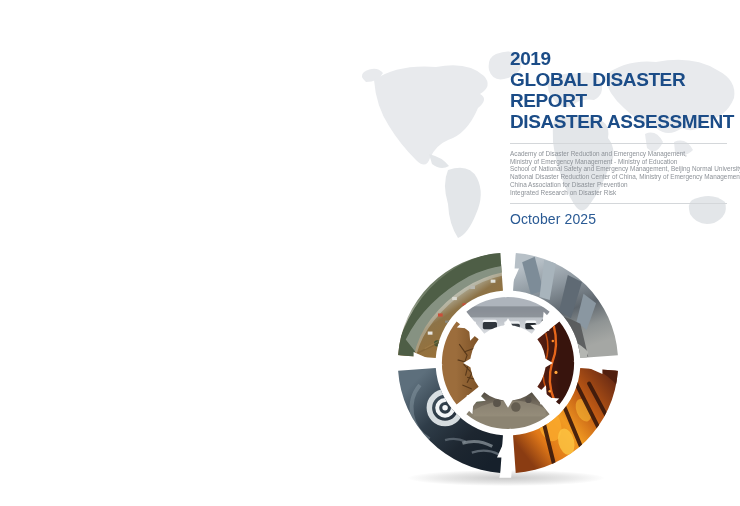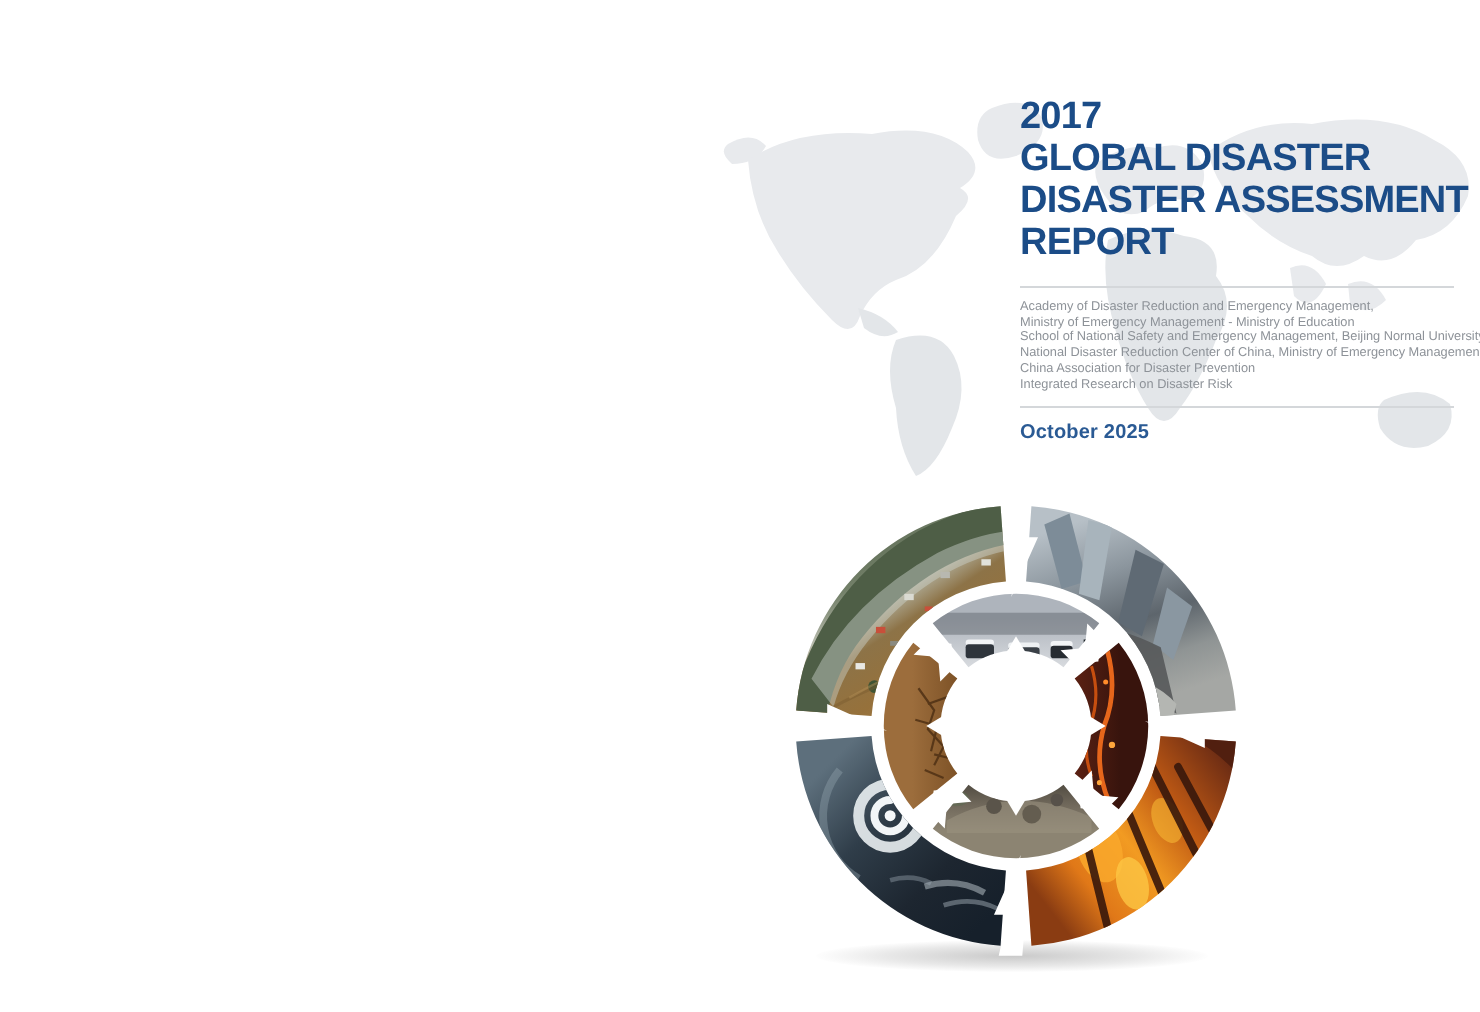--- a/index.html
+++ b/index.html
@@ -15,21 +15,21 @@
   }
   .rule{border:none;border-top:1px solid #d4d7da;margin:0;width:217px;}
   .rule-1{margin-top:11px;}
   .rule-2{margin-top:7px;}
   .attribution{margin-top:6px;}
   .attribution p{
     margin:0;font-size:6.4px;line-height:7.7px;color:#8d9298;
     letter-spacing:0;white-space:nowrap;
   }
   .date-line{
-    margin-top:7px;color:#2a5a94;font-size:10px;font-weight:700;letter-spacing:0.1px;
+    margin-top:7px;color:#2a5a94;font-size:14px;font-weight:400;letter-spacing:0.1px;
   }
   .collage{position:absolute;left:390px;top:245px;width:236px;height:236px;z-index:1;}
   .collage-shadow{
     position:absolute;left:408px;top:470px;width:196px;height:16px;z-index:0;
     background:radial-gradient(ellipse at center,
       rgba(120,120,120,0.40) 0%, rgba(150,150,150,0.22) 45%, rgba(200,200,200,0) 72%);
     border-radius:50%;
   }
 </style>
 </head>
@@ -47,24 +47,24 @@
       <path d="M192,40 Q206,29 222,32 Q238,27 245,40 Q249,52 238,58 Q224,56 216,64 Q204,68 198,58 Q190,48 192,40 Z"></path>
       <path d="M198,78 Q216,69 236,76 Q255,78 252,96 Q263,110 252,128 Q244,149 234,162 Q226,175 218,162 Q208,146 202,124 Q194,98 198,78 Z" fill="#e3e6e9"></path>
       <path d="M248,34 Q270,17 300,20 Q337,13 361,28 Q381,38 378,56 Q370,75 352,78 Q340,93 326,86 Q312,96 300,86 Q282,80 268,66 Q252,52 248,34 Z"></path>
       <path d="M289,92 Q300,87 307,100 Q300,115 291,106 Z"></path>
       <path d="M318,100 Q330,95 337,108 Q328,117 319,110 Z"></path>
       <path d="M336,158 Q356,149 369,160 Q373,174 358,181 Q342,185 334,172 Q331,162 336,158 Z" fill="#e3e6e9"></path>
     </g>
   </svg>
 
   <div class="text-block">
-    <div class="title-year">2017</div>
+    <div class="title-year">2019</div>
     <div class="title-line">GLOBAL DISASTER</div>
+    <div class="title-line">REPORT</div>
     <div class="title-line">DISASTER ASSESSMENT</div>
-    <div class="title-line">REPORT</div>
 
     <hr class="rule rule-1">
 
     <div class="attribution">
       <p>Academy of Disaster Reduction and Emergency Management,</p>
       <p>Ministry of Emergency Management - Ministry of Education</p>
       <p>School of National Safety and Emergency Management, Beijing Normal University</p>
       <p>National Disaster Reduction Center of China, Ministry of Emergency Management</p>
       <p>China Association for Disaster Prevention</p>
       <p>Integrated Research on Disaster Risk</p>

